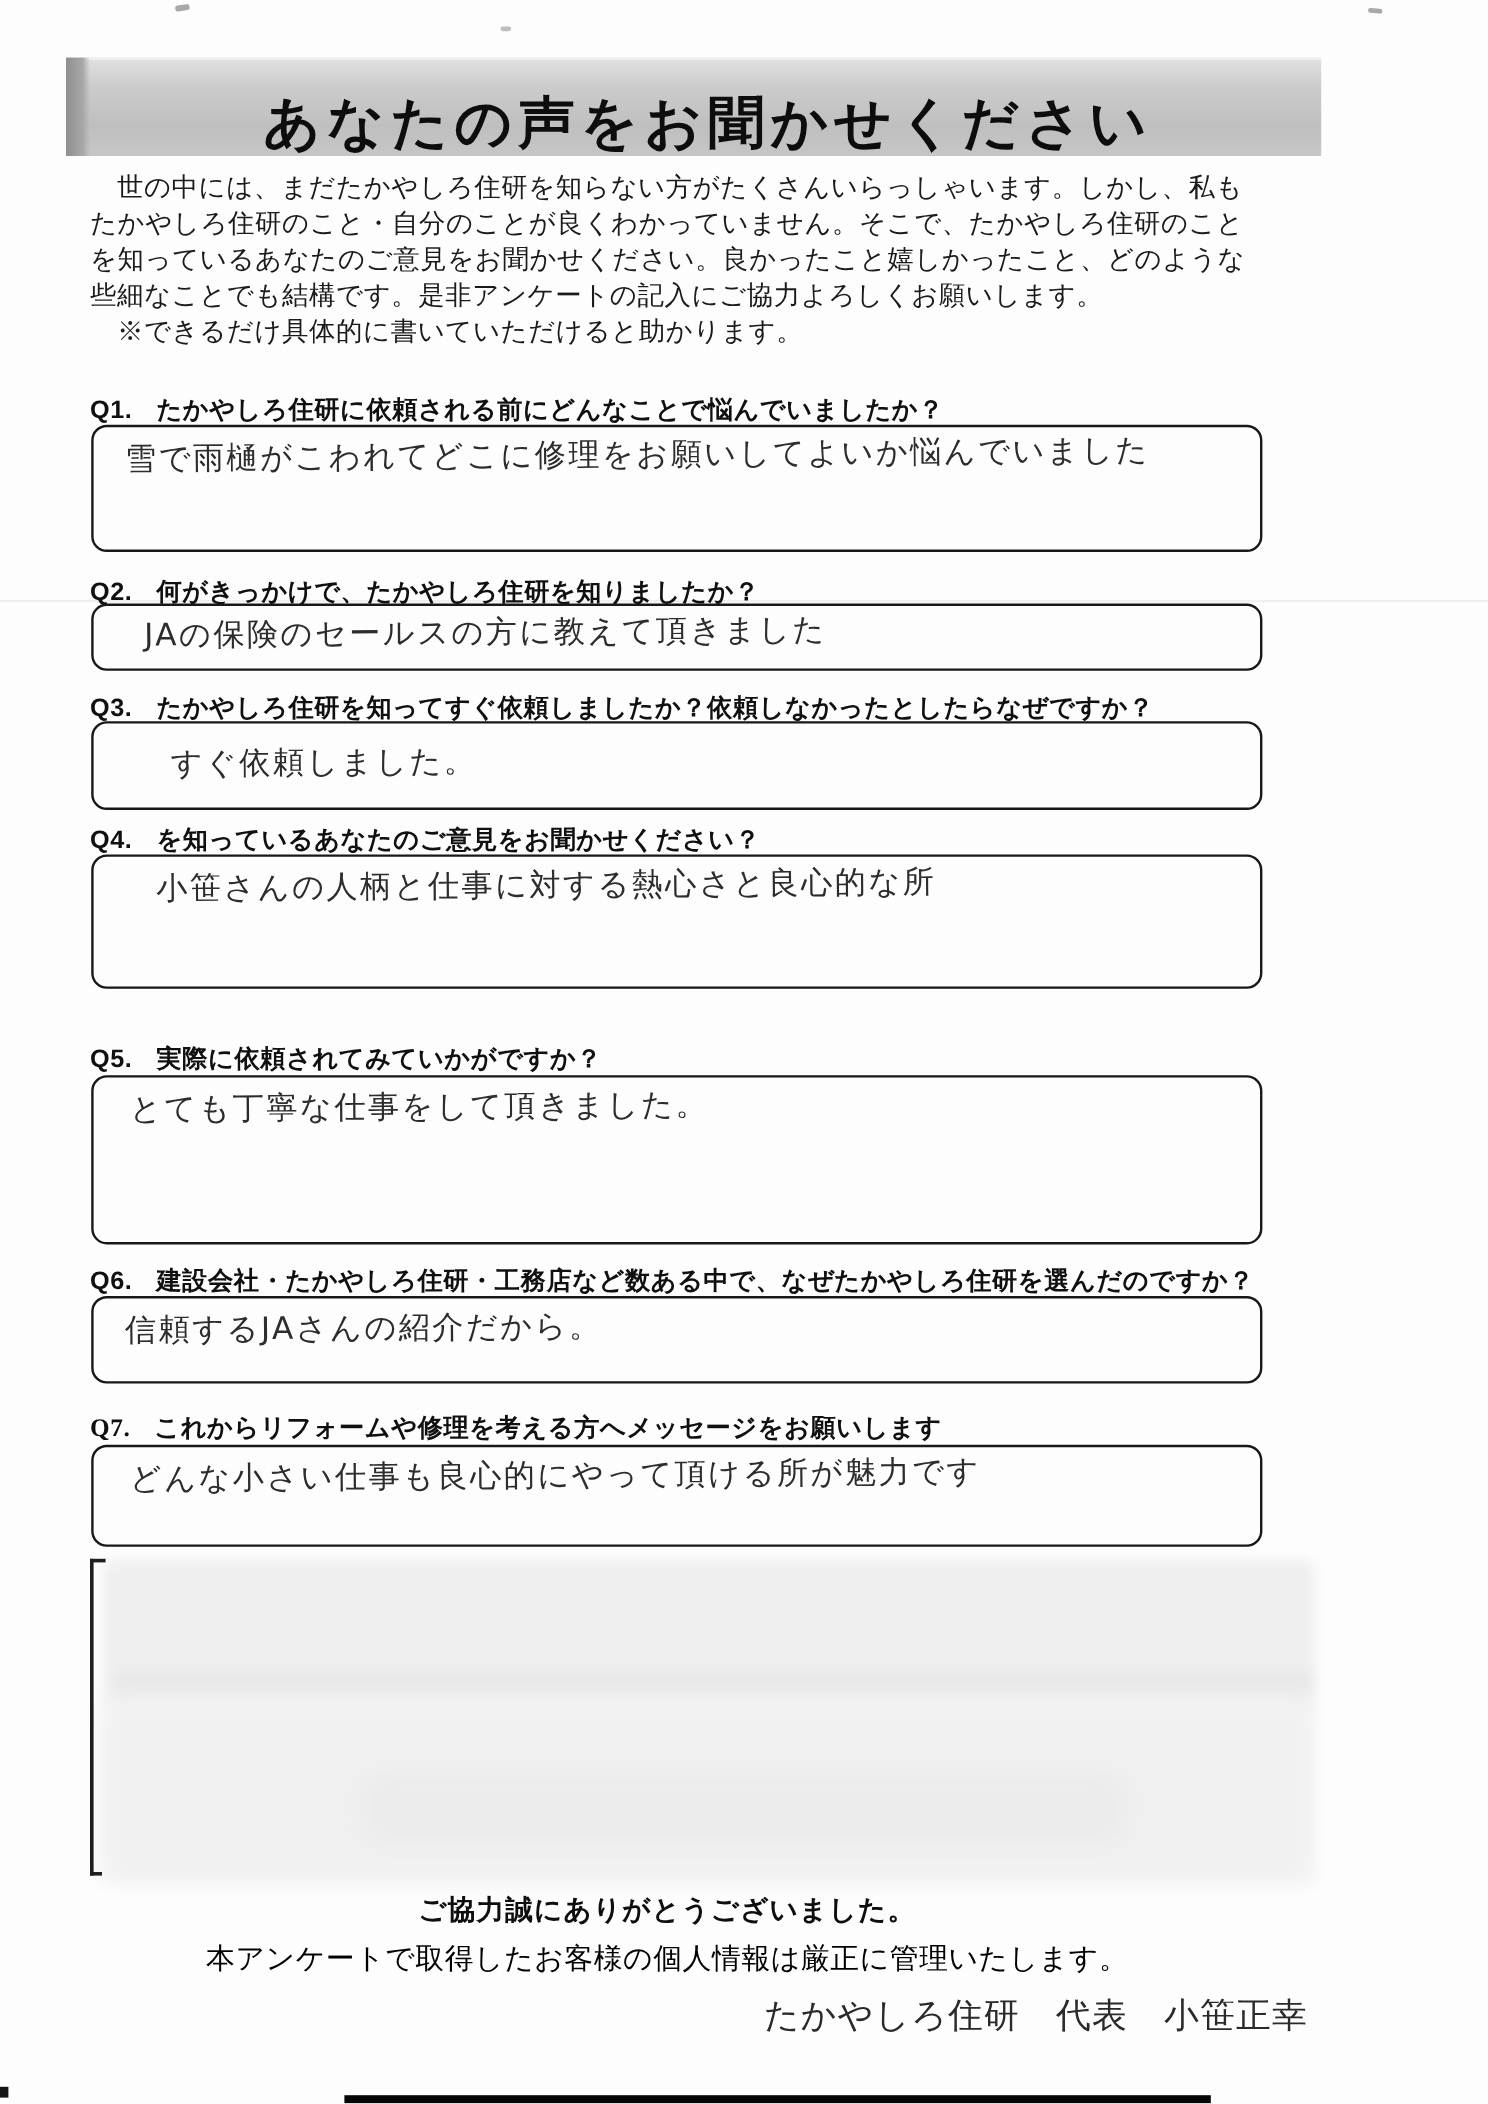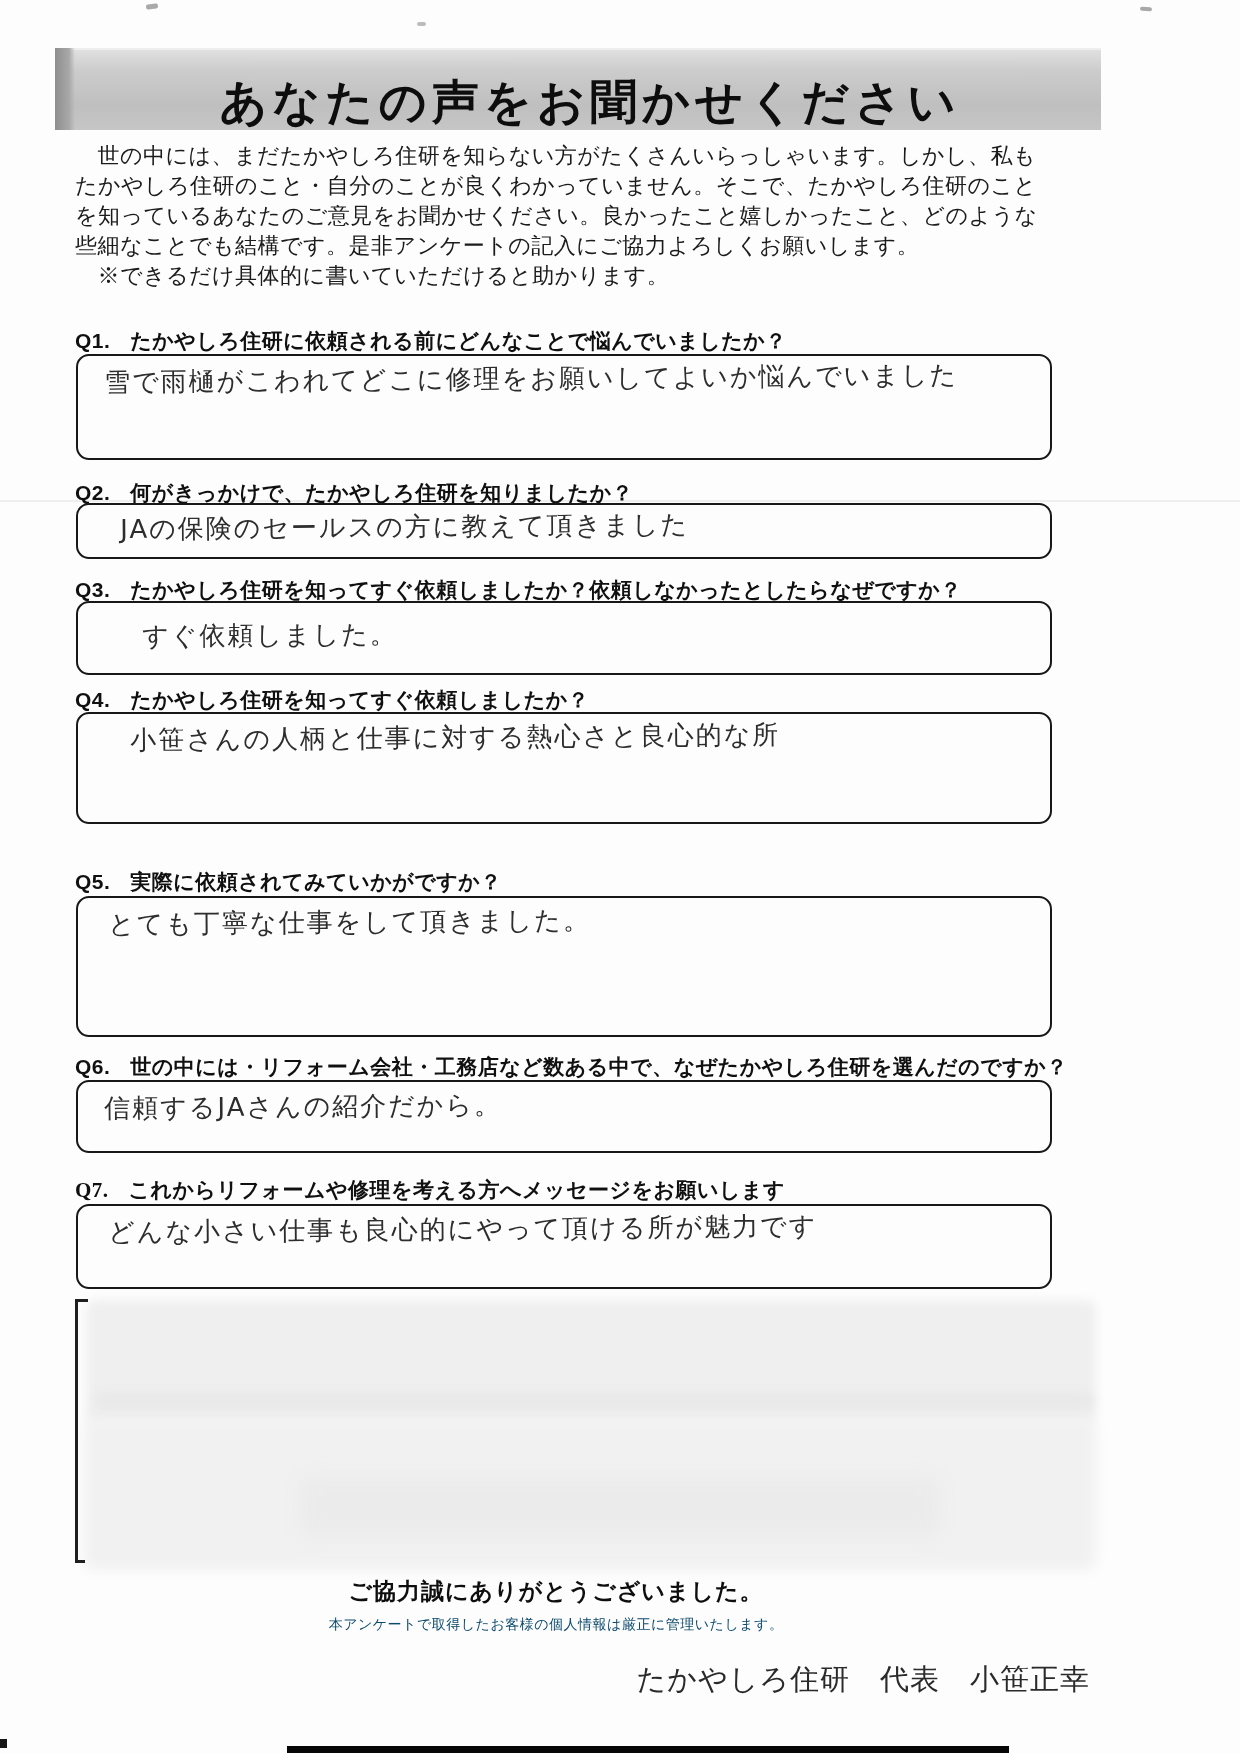--- a/index.html
+++ b/index.html
@@ -71,21 +71,21 @@
   .bracket-t{position:absolute;left:75px;top:1299px;width:13px;height:3px;background:#1f1f1f;}
   .bracket-b{position:absolute;left:75px;top:1560px;width:10px;height:3px;background:#1f1f1f;}
   
   .thanks{
     position:absolute;left:0;top:1576px;width:1112px;text-align:center;
     font-size:23px;font-weight:700;color:#0e0e0e;letter-spacing:1px;
   }
   .privacy{
     position:absolute;left:0;top:1616px;width:1112px;text-align:center;
     font-family:"Liberation Serif","DejaVu Serif",serif;
-    font-size:14px;color:#0c4a6e;letter-spacing:0.5px;
+    font-size:24px;color:#000000;letter-spacing:0.5px;
   }
   .signature{
     position:absolute;left:0;top:1660px;width:1090px;text-align:right;
     font-family:"Liberation Serif","DejaVu Serif",serif;
     font-size:29px;color:#2a2a2a;letter-spacing:1px;
   }
   .bottom-bar{position:absolute;left:287px;top:1746px;width:722px;height:7px;background:#060606;}
 </style>
 </head>
 <body>
@@ -126,35 +126,35 @@
   </div>
 
   <div class="q-label q3-label">
     <span class="q-num">Q3.</span><span class="q-text">たかやしろ住研を知ってすぐ依頼しましたか？依頼しなかったとしたらなぜですか？</span>
   </div>
   <div class="q-box q3-box">
     <div class="handwriting">すぐ依頼しました。</div>
   </div>
 
   <div class="q-label q4-label">
-    <span class="q-num">Q4.</span><span class="q-text">たかやしろ住研を知ってすぐ依頼しましたか？</span>
+    <span class="q-num">Q4.</span><span class="q-text">を知っているあなたのご意見をお聞かせください？</span>
   </div>
   <div class="q-box q4-box">
     <div class="handwriting">小笹さんの人柄と仕事に対する熱心さと良心的な所</div>
   </div>
 
   <div class="q-label q5-label">
     <span class="q-num">Q5.</span><span class="q-text">実際に依頼されてみていかがですか？</span>
   </div>
   <div class="q-box q5-box">
     <div class="handwriting">とても丁寧な仕事をして頂きました。</div>
   </div>
 
   <div class="q-label q6-label">
-    <span class="q-num">Q6.</span><span class="q-text">世の中には・リフォーム会社・工務店など数ある中で、なぜたかやしろ住研を選んだのですか？</span>
+    <span class="q-num">Q6.</span><span class="q-text">建設会社・たかやしろ住研・工務店など数ある中で、なぜたかやしろ住研を選んだのですか？</span>
   </div>
   <div class="q-box q6-box">
     <div class="handwriting">信頼するJAさんの紹介だから。</div>
   </div>
 
   <div class="q-label q7-label">
     <span class="q-num">Q7.</span><span class="q-text">これからリフォームや修理を考える方へメッセージをお願いします</span>
   </div>
   <div class="q-box q7-box">
     <div class="handwriting">どんな小さい仕事も良心的にやって頂ける所が魅力です</div>

